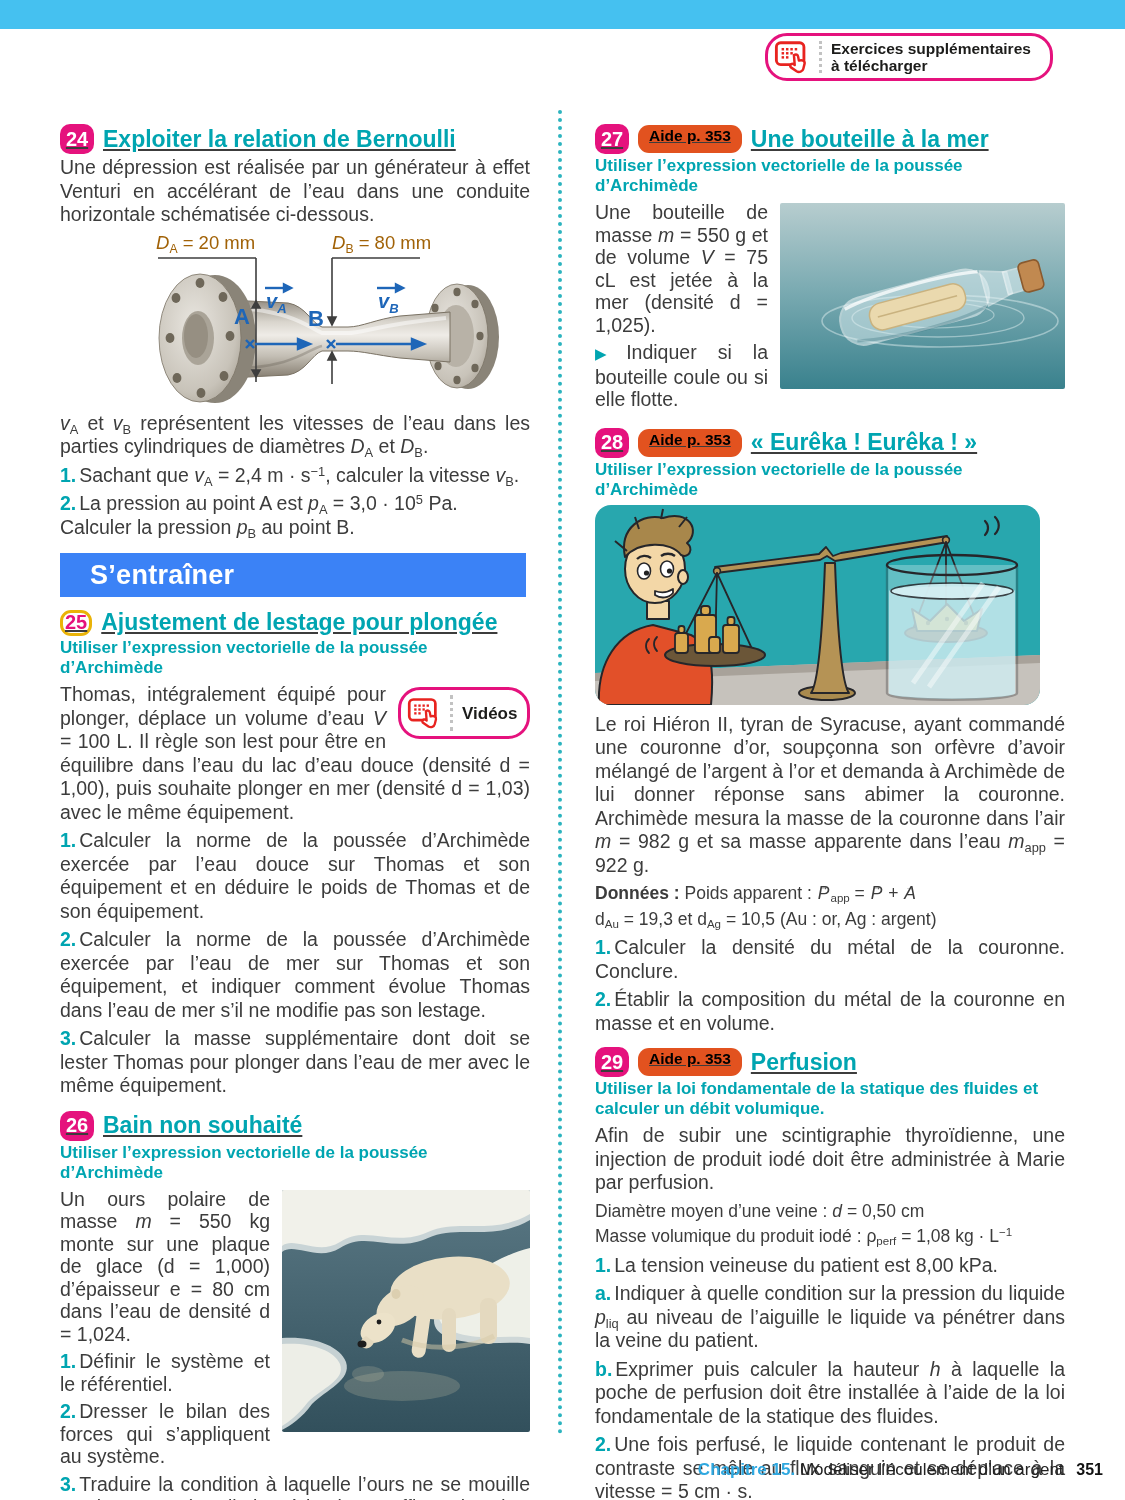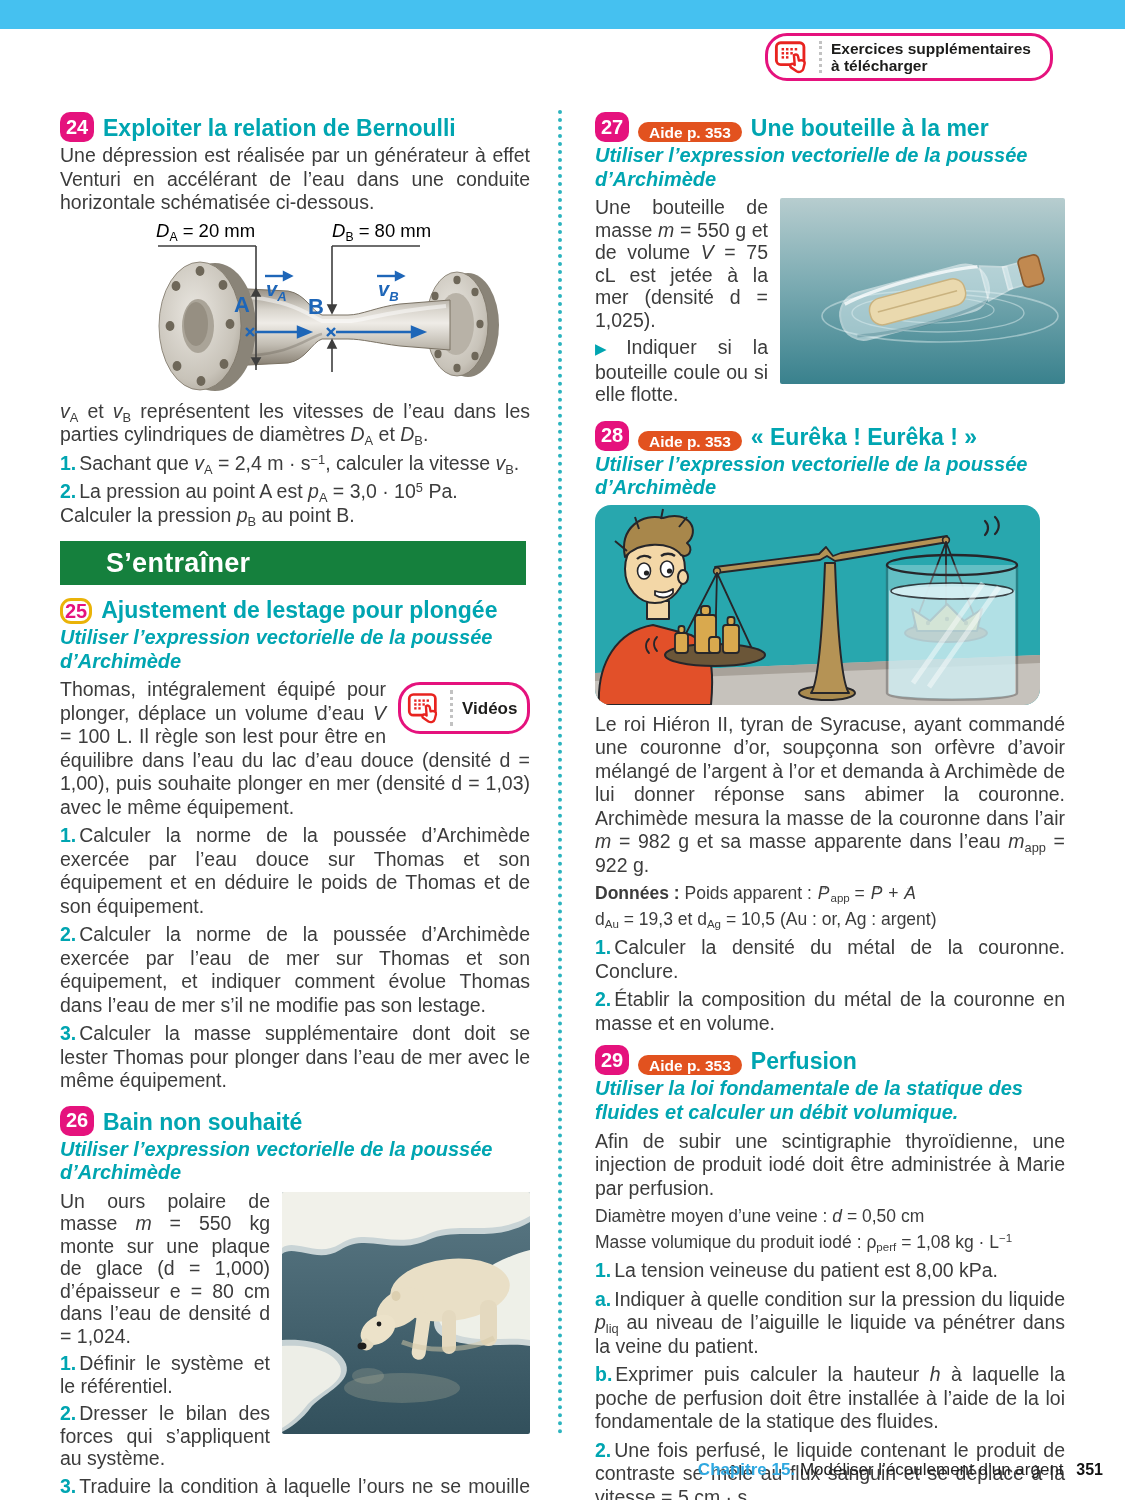--- a/index.html
+++ b/index.html
@@ -22,54 +22,54 @@
   .videos-badge{float:right;width:132px;height:52px;margin:4px 0 4px 12px;padding:2px 6px;}
   .videos-badge .pill-text{font-size:17px;}
 
   
   .col{position:absolute;top:112px;}
   .col-left{left:60px;width:470px;}
   .col-right{left:595px;width:470px;}
   .divider{position:absolute;left:558px;top:110px;height:1325px;width:0;border-left:4px dotted #2db4bf;}
 
   
-  .ex-head{display:flex;align-items:flex-end;gap:9px;margin:0 0 2px;}
+  .ex-head{display:flex;align-items:center;gap:9px;margin:12px 0 2px;text-decoration:underline;}
   .num-badge{
     flex:0 0 auto;min-width:34px;height:30px;padding:0 2px;background:#e5127d;color:#fff;
     border-radius:10px;display:flex;align-items:center;justify-content:center;
     font-size:20px;font-weight:bold;box-sizing:border-box;
   }
   .num-badge.outline{background:#fff;border:3px solid #eab308;color:#e5127d;min-width:30px;height:26px;border-radius:11px;}
   .aide-badge{
-    flex:0 0 auto;background:#e2521f;color:#ffffff;border-radius:11px;
-    padding:2px 11px 0;font-size:15.5px;font-weight:bold;
+    flex:0 0 auto;background:#e2521f;color:#000000;border-radius:11px;
+    padding:2px 11px 8px;font-size:15.5px;font-weight:bold;
   }
   .ex-title{font-size:23px;font-weight:bold;color:#00a5b1;white-space:nowrap;}
-  .ex-sub{color:#00a5b1;font-style:italic;font-weight:bold;font-size:20px;line-height:1.18;margin:1px 0 5px;}
+  .ex-sub{color:#00a5b1;font-weight:bold;font-size:17px;line-height:1.18;margin:1px 0 5px;}
   .bodytext{font-size:19.5px;line-height:23.5px;text-align:justify;margin:0 0 5px;}
   .tight{line-height:22.5px;}
   .q{margin:0 0 5px;}
   .qnum{color:#00a5b1;font-weight:bold;padding-right:3px;}
   .tri{color:#00a5b1;font-size:15px;padding-right:4px;}
   .donnees{font-size:17.5px;line-height:22.5px;text-align:justify;margin:0 0 3px;}
   sub{font-size:66%;vertical-align:-0.3em;line-height:0;}
   sup{font-size:66%;vertical-align:0.5em;line-height:0;}
   .vec{font-style:italic;position:relative;display:inline-block;padding:0 1px;}
   .vec::before{content:"\2192";position:absolute;top:-0.65em;left:0;right:0;text-align:center;font-size:0.55em;font-style:normal;}
 
   
   .banner{
-    margin:14px 0 12px;width:466px;height:44px;background:#15803d;color:#fff;
-    font-size:27px;font-weight:bold;display:flex;align-items:center;padding-left:46px;
+    margin:14px 0 12px;width:466px;height:44px;background:#3b82f6;color:#fff;
+    font-size:27px;font-weight:bold;display:flex;align-items:center;padding-left:30px;
     box-sizing:border-box;letter-spacing:0.3px;
   }
 
   
   .venturi{position:relative;width:470px;height:174px;margin:4px 0 6px;}
-  .venturi .vlabel{position:absolute;top:0;font-size:18.5px;color:#000000;}
+  .venturi .vlabel{position:absolute;top:0;font-size:18.5px;color:#a16207;}
   .venturi svg{position:absolute;left:0;top:24px;}
   .media-right{float:right;margin:2px 0 4px 12px;border-radius:2px;overflow:hidden;line-height:0;}
   .cartoon-wrap{width:445px;height:200px;border-radius:16px;overflow:hidden;margin:4px 0 8px;line-height:0;}
   .clear{clear:both;}
 
   
   .footer{position:absolute;right:22px;bottom:20px;font-size:17px;color:#222;white-space:nowrap;}
   .footer .chap{color:#2fa8e0;font-weight:bold;}
   .footer .pageno{font-weight:bold;font-size:16px;color:#111;padding-left:8px;}
 </style>

